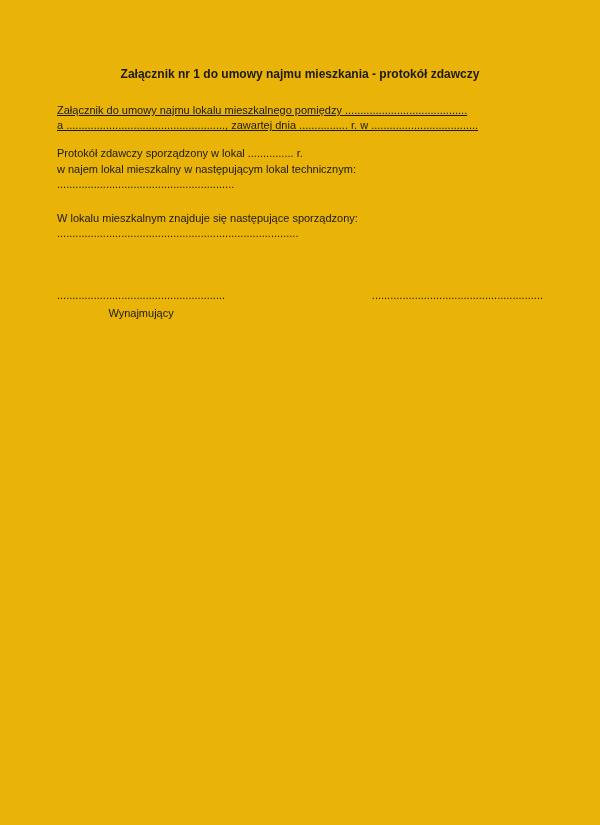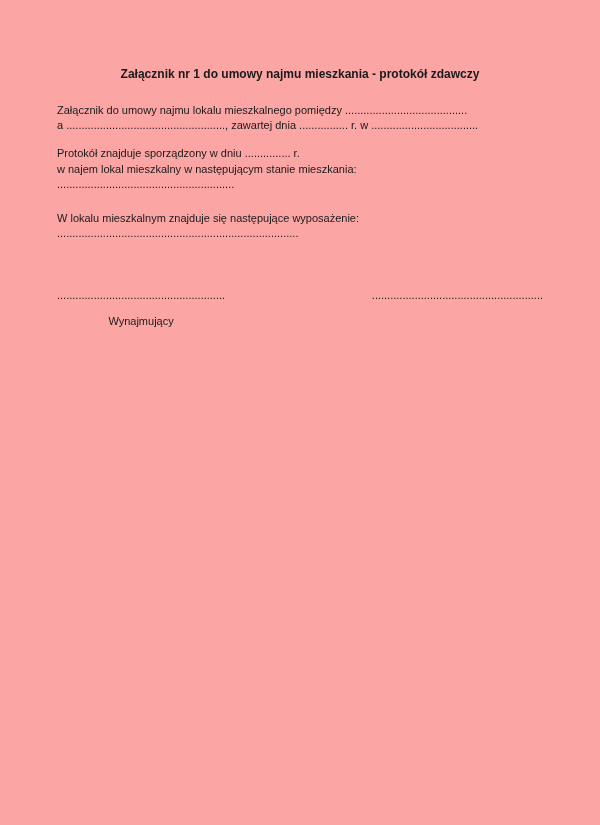--- a/index.html
+++ b/index.html
@@ -4,21 +4,21 @@
 <style>
   html, body {
     margin: 0;
     padding: 0;
     background: #ffffff;
   }
   .page {
     position: relative;
     width: 600px;
     height: 825px;
-    background: #fca5a5;
+    background: #eab308;
     color: #1a1a1a;
     font-family: "Liberation Sans", sans-serif;
     font-size: 11px;
     line-height: 15.2px;
     overflow: hidden;
     box-sizing: border-box;
   }
   .content {
     padding: 67px 57px 0 57px;
   }
@@ -28,59 +28,59 @@
     line-height: 14px;
     text-align: center;
     white-space: nowrap;
   }
   .para {
     overflow: visible;
   }
   .para .line {
     white-space: pre;
   }
-  .p1 { margin-top: 22px; }
+  .p1 { margin-top: 22px; text-decoration: underline; }
   .p2 { margin-top: 13px; }
   .p3 { margin-top: 19px; }
   .sig-row {
     margin-top: 47px;
     display: flex;
     justify-content: space-between;
   }
   .sig-col {
     text-align: center;
   }
   .sig-line {
     white-space: pre;
   }
   .sig-label {
-    margin-top: 10px;
+    margin-top: 2px;
   }
 </style>
 </head>
 <body>
 
 <div class="page">
   <div class="content">
 
     <div class="doc-title">Załącznik nr 1 do umowy najmu mieszkania - protokół zdawczy</div>
 
     <div class="para p1">
       <div class="line">Załącznik do umowy najmu lokalu mieszkalnego pomiędzy ........................................</div>
       <div class="line">a ...................................................., zawartej dnia ................ r. w ...................................</div>
     </div>
 
     <div class="para p2">
-      <div class="line">Protokół znajduje sporządzony w dniu ............... r.</div>
-      <div class="line">w najem lokal mieszkalny w następującym stanie mieszkania:</div>
+      <div class="line">Protokół zdawczy sporządzony w lokal ............... r.</div>
+      <div class="line">w najem lokal mieszkalny w następującym lokal technicznym:</div>
       <div class="line">..........................................................</div>
     </div>
 
     <div class="para p3">
-      <div class="line">W lokalu mieszkalnym znajduje się następujące wyposażenie:</div>
+      <div class="line">W lokalu mieszkalnym znajduje się następujące sporządzony:</div>
       <div class="line">...............................................................................</div>
     </div>
 
     <div class="sig-row">
       <div class="sig-col">
         <div class="sig-line">.......................................................</div>
         <div class="sig-label">Wynajmujący</div>
       </div>
       <div class="sig-col">
         <div class="sig-line">........................................................</div>

